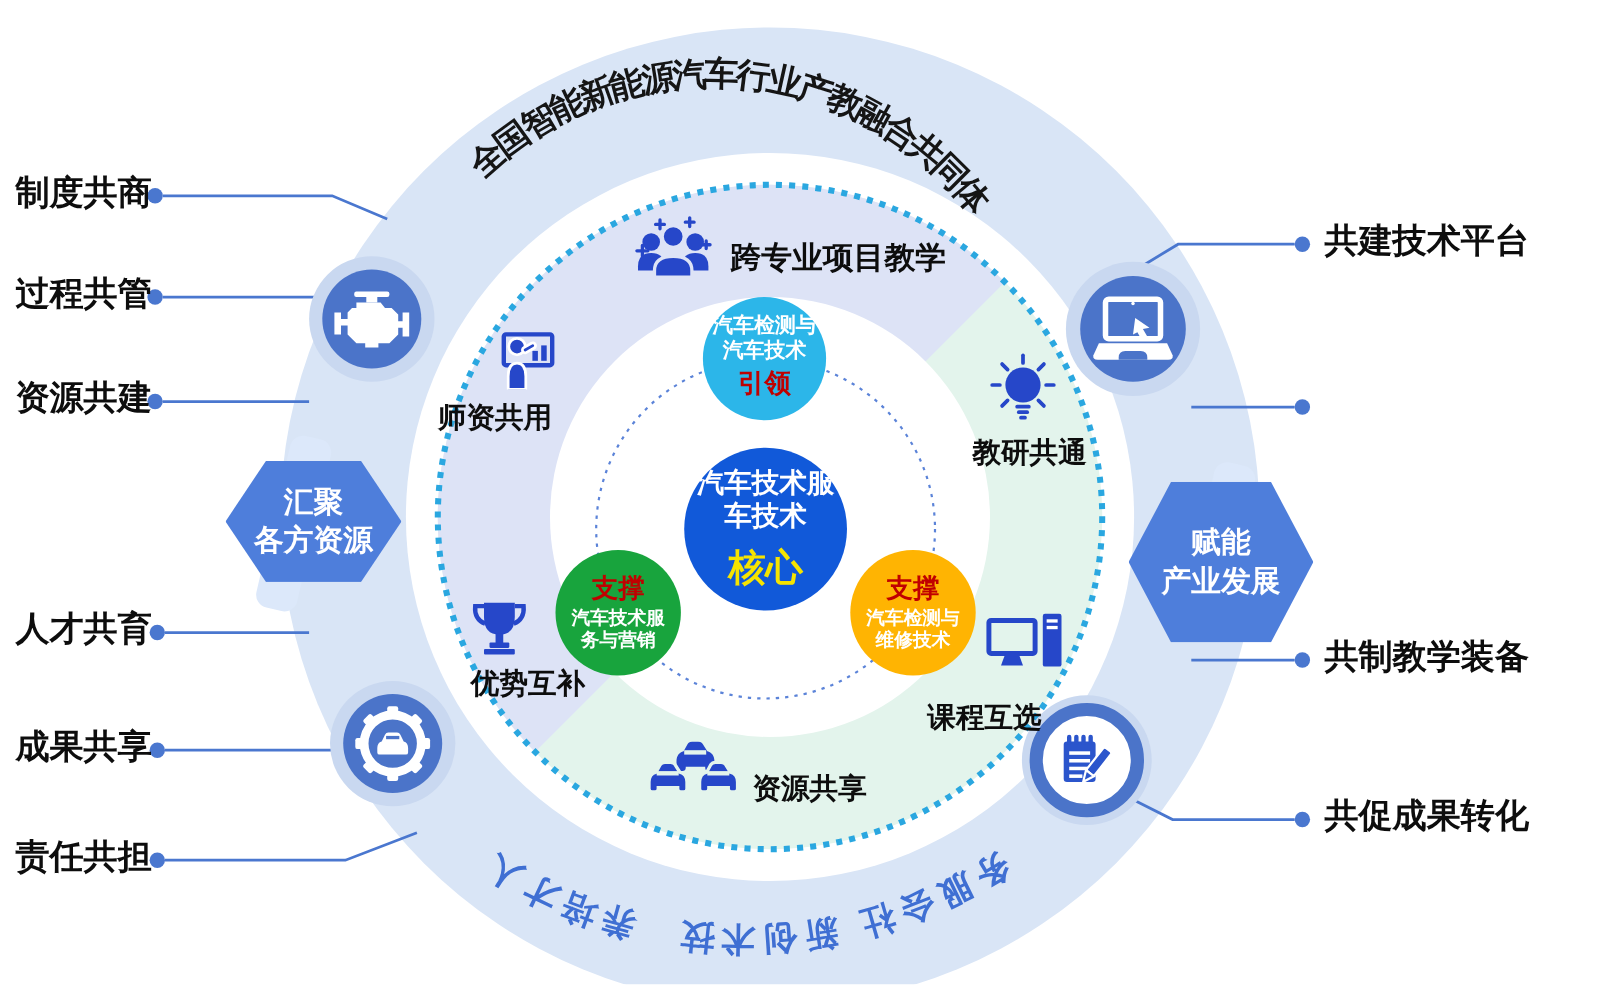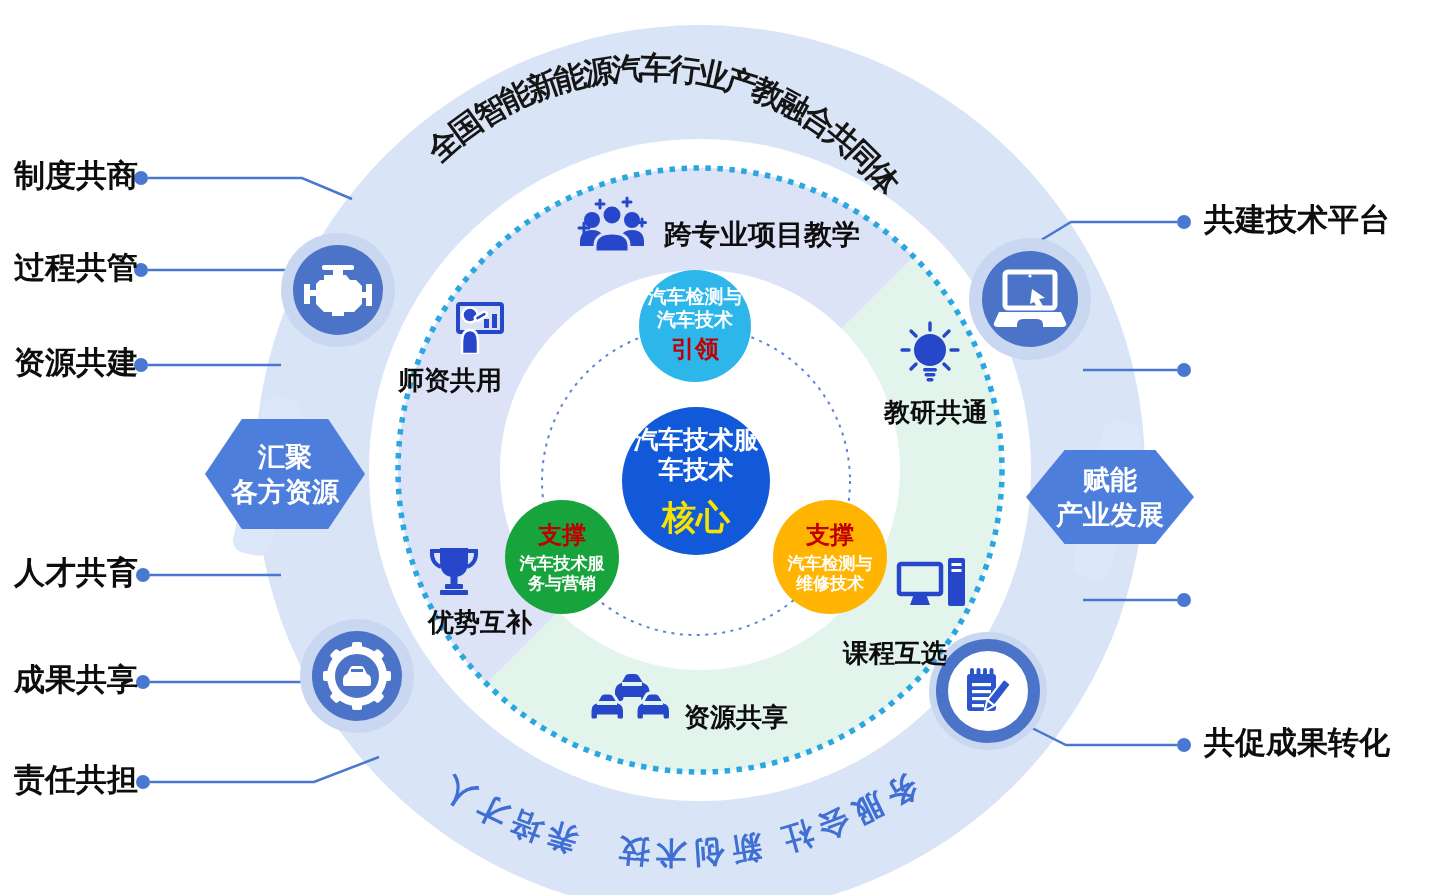--- a/index.html
+++ b/index.html
@@ -224,27 +224,28 @@
     </div>
 
   <div class="side-label left-label" style="top:160px">制度共商</div>
   <div class="side-label left-label" style="top:252px">过程共管</div>
   <div class="side-label left-label" style="top:347px">资源共建</div>
   <div class="side-label left-label" style="top:557px">人才共育</div>
   <div class="side-label left-label" style="top:664px">成果共享</div>
   <div class="side-label left-label" style="top:764px">责任共担</div>
 
   <div class="side-label right-label" style="top:204px">共建技术平台</div>
+  <div class="side-label right-label" style="top:582px">共制教学装备</div>
   <div class="side-label right-label" style="top:727px">共促成果转化</div>
 
   <div class="hex" style="left:205px;top:419px;width:160px;height:110px">
     <span>汇聚</span>
     <span>各方资源</span>
   </div>
-  <div class="hex" style="left:1026px;top:450px;width:168px;height:94px">
+  <div class="hex" style="left:1026px;top:438px;width:168px;height:146px">
     <span>赋能</span>
     <span>产业发展</span>
   </div>
 
   <div class="ring-label" style="left:664px;top:221px;font-size:28px">跨专业项目教学</div>
   <div class="ring-label centered" style="left:450px;top:380px">师资共用</div>
   <div class="ring-label centered" style="left:936px;top:412px">教研共通</div>
   <div class="ring-label centered" style="left:480px;top:622px">优势互补</div>
   <div class="ring-label centered" style="left:895px;top:653px">课程互选</div>
   <div class="ring-label" style="left:684px;top:704px">资源共享</div>

